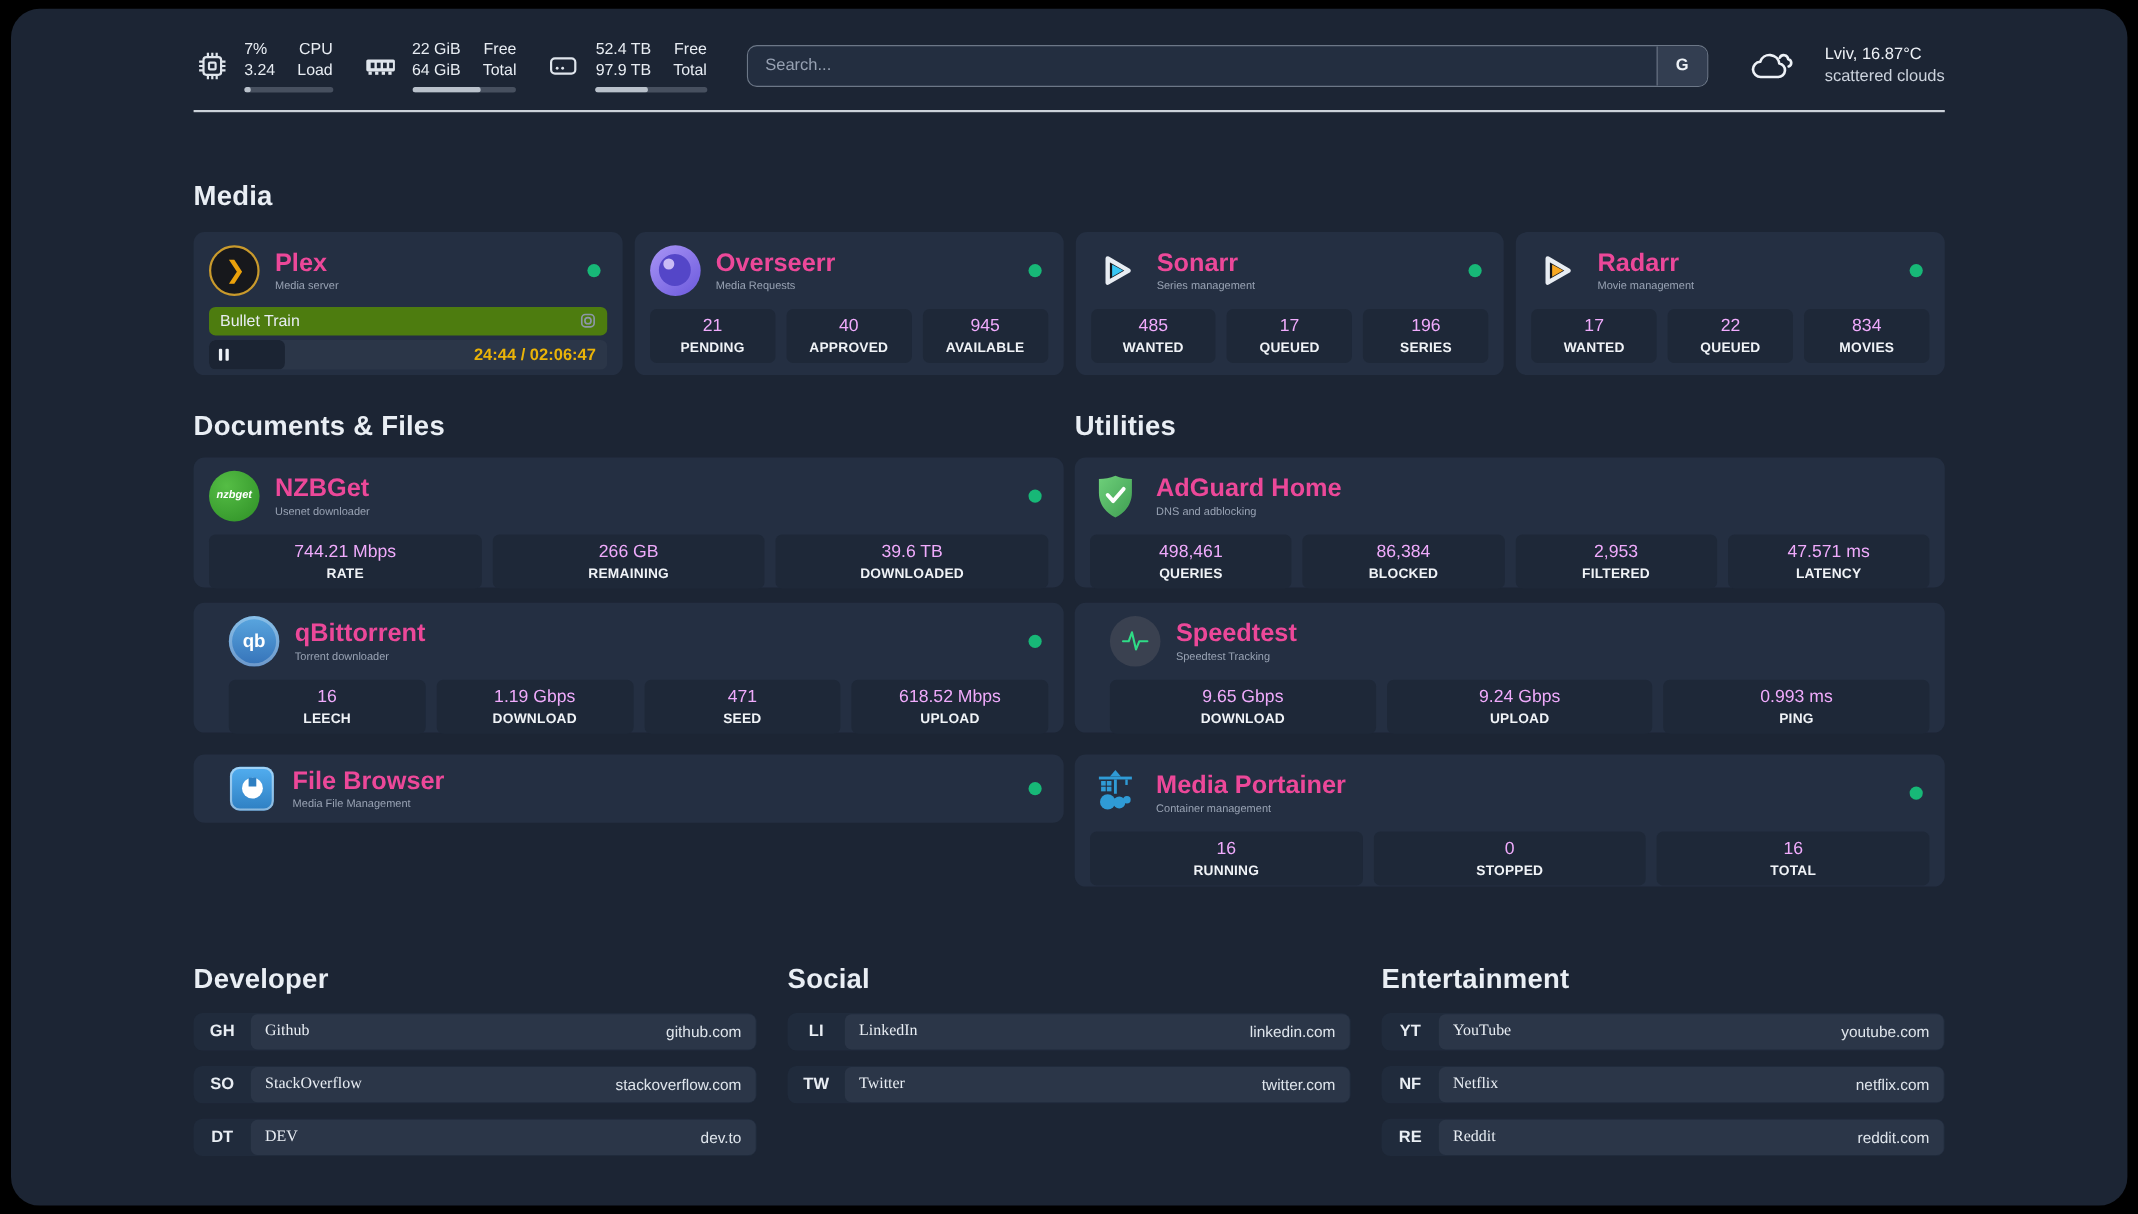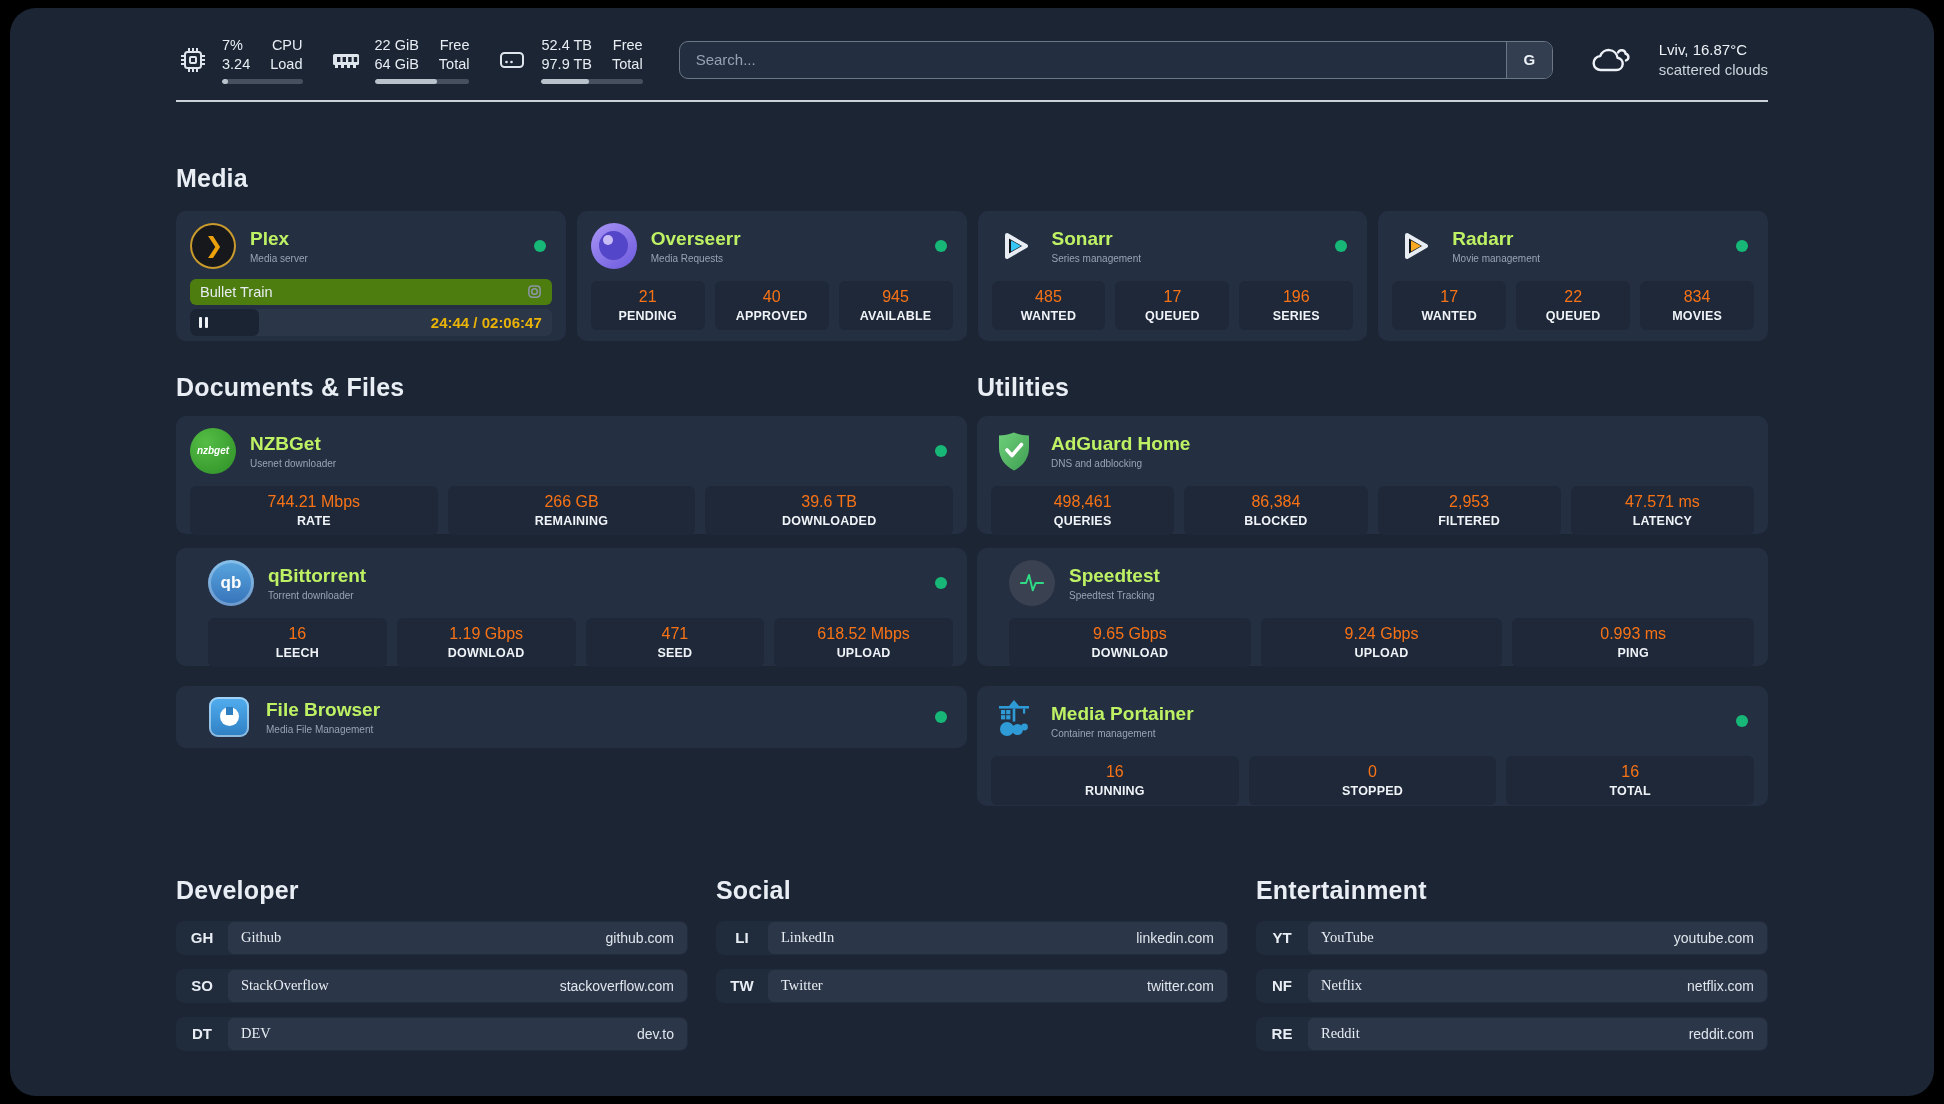--- a/index.html
+++ b/index.html
@@ -39,27 +39,27 @@
   .two-col { display:grid; grid-template-columns:1fr 1fr; gap:10px; margin-top:32px; align-items:start; }
   .col-title { margin-bottom:14px; }
   .col-stack > .card { margin-bottom:14px; }
   .col-stack > .card.gap-lg { margin-bottom:20px;padding-left:32px; }
   
   .card { background:#242f42; border-radius:10px; padding:12px 14px; position:relative; height:130px; }
   .card.h-stats { height:118px; }
   .card.h-slim { height:62px; padding:8px 30px; }
   .card.h-portainer { height:120px; }
   .app-header { display:flex; align-items:center; gap:14px; }
-  .app-title { font-size:19px; font-weight:700; color:#bef264; }
+  .app-title { font-size:23px; font-weight:700; color:#ec4899; }
   .app-desc { font-size:10px; color:#99a3b4; margin-top:3px; }
   .status-dot { position:absolute; top:29px; right:20px; width:12px; height:12px; border-radius:50%; background:#17b877; }
   .h-slim .status-dot { top:25px; }
   .stat-row { display:flex; gap:10px; margin-top:12px; }
   .stat-box { flex:1; background:#1e2838; border-radius:6px; padding:7px 6px; text-align:center; }
-  .stat-value { font-size:16px; color:#f97316; }
+  .stat-value { font-size:16px; color:#f0abfc; }
   .stat-label { font-size:12.5px; font-weight:700; color:#f0f3f7; margin-top:3px; letter-spacing:.2px; }
   
   .app-icon { width:46px; height:46px; flex:none; display:flex; align-items:center; justify-content:center; position:relative; }
   .plex-circle { width:46px; height:46px; border-radius:50%; background:#17181c; border:2px solid #c99a2c;
     display:flex; align-items:center; justify-content:center; }
   .plex-chevron { color:#eba10b; font-size:22px; font-weight:700; margin-left:2px; }
   .overseerr-circle { width:46px; height:46px; border-radius:50%; background:linear-gradient(140deg,#a995f5,#6b59dd);
     display:flex; align-items:center; justify-content:center; }
   .overseerr-inner { width:29px; height:29px; border-radius:50%; background:#5446c8; position:relative; }
   .overseerr-inner::after { content:""; position:absolute; left:4px; top:4px; width:10px; height:10px;

